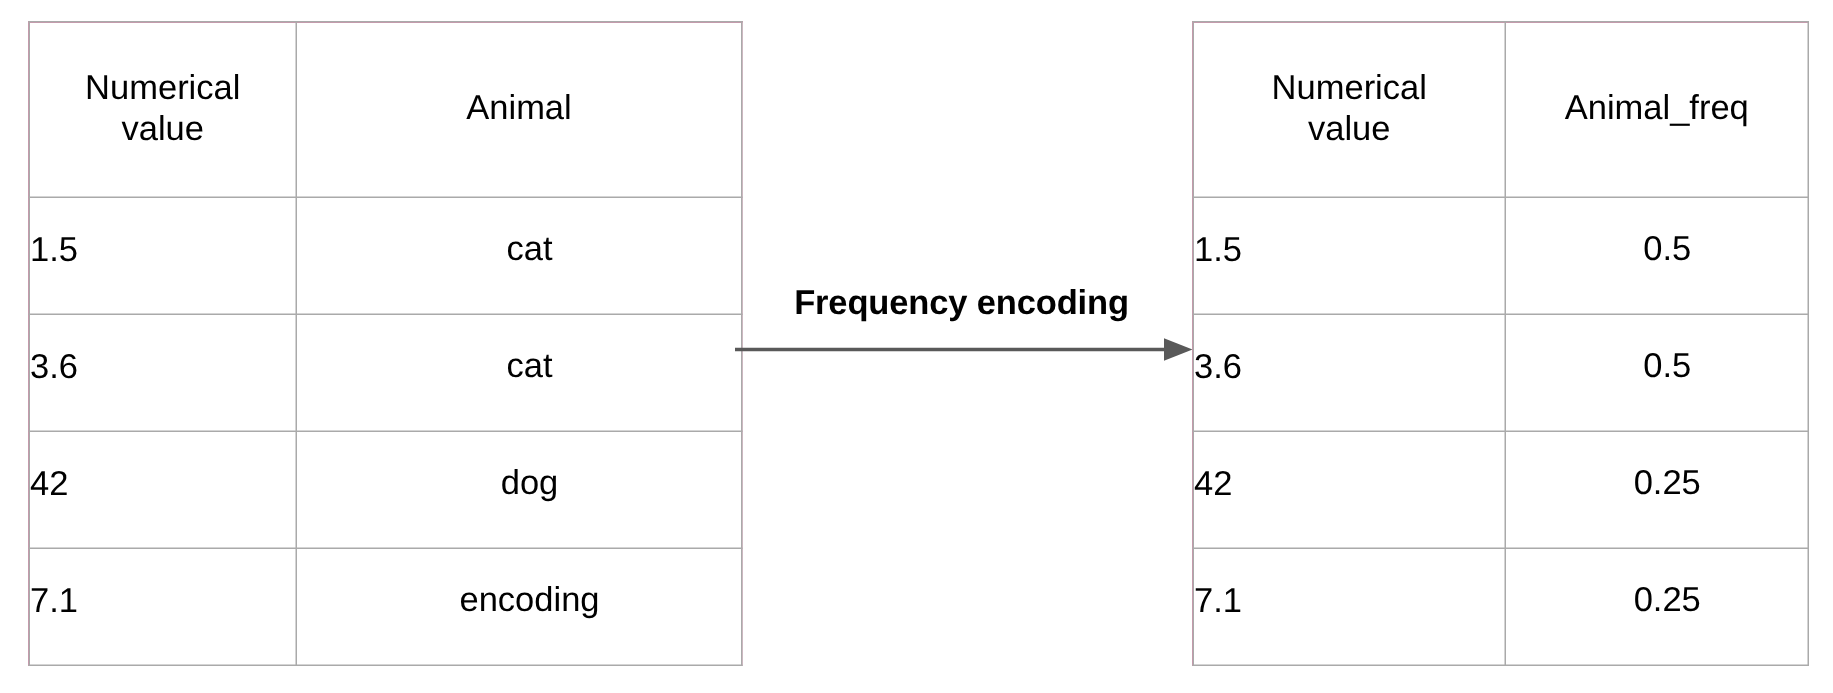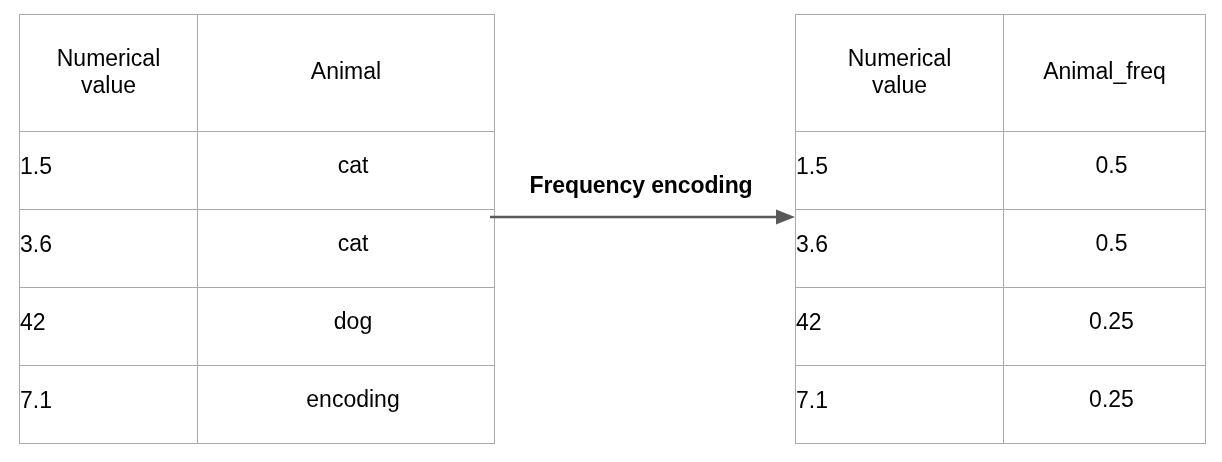--- a/index.html
+++ b/index.html
@@ -72,21 +72,21 @@
     top: 14px;
     width: 410px;
   }
   #table-right .col-a { width: 208px; }
   #table-right .col-b { width: 202px; }
 
   
   .arrow-group {
     position: absolute;
     left: 488px;
-    top: 172px;
+    top: 188px;
     width: 312px;
     height: 80px;
   }
   .arrow-label {
     position: absolute;
     left: 0;
     top: 0;
     width: 306px;
     text-align: center;
     font-size: 23px;

